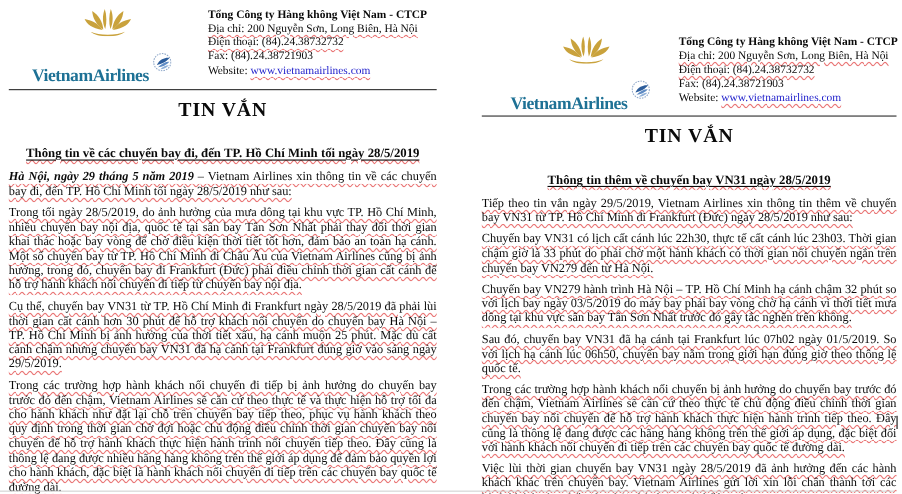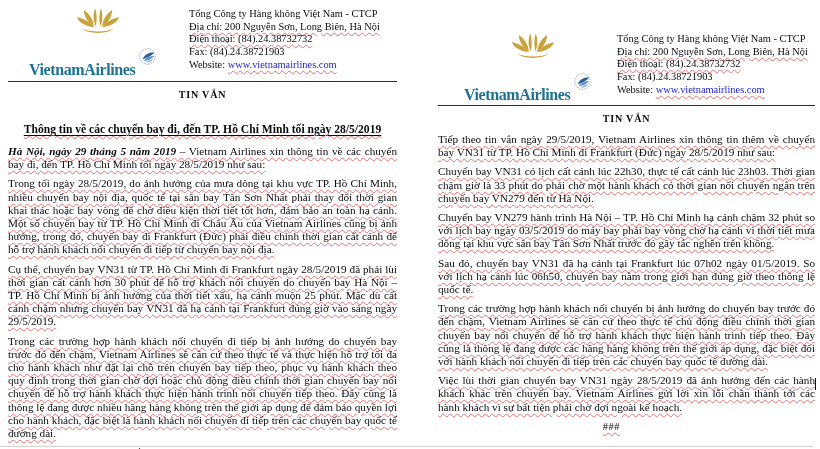--- a/index.html
+++ b/index.html
@@ -22,37 +22,37 @@
     font-family:Liberation Serif, serif;
     font-weight:bold; font-size:16px; letter-spacing:-0.4px; color:#1E7195;
     white-space:nowrap;
     margin-top:27px;
   }
   .skyteam { margin-left:4px; flex:0 0 auto; }
 
   .info-block { margin-left:auto; font-size:10.4px; line-height:12.7px; white-space:nowrap; }
   .page-left  .info-block { width:208px; }
   .page-right .info-block { width:198px; }
-  .info-name { font-weight:normal; }
+  .info-name { font-weight:bold; }
   .link { color:#2222CC; text-decoration:underline; cursor:pointer; }
 
   .sp {
     text-decoration-line:underline;
     text-decoration-style:wavy;
     text-decoration-color:rgba(228,82,82,0.8);
     text-decoration-thickness:1px;
     text-underline-offset:2px;
   }
   .u { text-decoration-line:underline; text-decoration-style:solid; text-decoration-color:#0a0a0a; }
 
   .rule { border-top:1.4px solid #2b2b2b; margin-top:2px; }
   .page-right .rule { margin-top:1px; }
 
   .kicker {
-    text-align:center; font-weight:bold; font-size:10px;
+    text-align:center; font-weight:bold; font-size:18px;
     letter-spacing:0.8px; margin-top:7px;
   }
   .doc-title {
     text-align:center; font-weight:bold; font-size:11.6px;
     margin-top:23px; white-space:nowrap;
   }
   .doc-body { margin-top:9px; font-size:11.2px; line-height:13.2px; text-align:justify; }
   .para { margin-bottom:6px; }
   .dateline { font-weight:bold; font-style:italic; }
   .endmark { text-align:center; margin-top:1px; width:92%; font-size:10.5px; letter-spacing:0.5px; }
@@ -137,20 +137,21 @@
       <div class="info-name">Tổng Công ty Hàng không Việt Nam - CTCP</div>
       <div class="sp">Địa chỉ: 200 Nguyễn Sơn, Long Biên, Hà Nội</div>
       <div class="sp">Điện thoại: (84).24.38732732</div>
       <div>Fax: (84).24.38721903</div>
       <div><span>Website: </span><a class="link sp">www.vietnamairlines.com</a></div>
     </div>
   </header>
 
   <div class="rule"></div>
   <h1 class="kicker">TIN VẮN</h1>
+  <h2 class="doc-title sp"><span class="u">Thông tin thêm về chuyến bay VN31 ngày 28/5/2019</span></h2>
 
   <div class="doc-body">
     <p class="para sp">Tiếp theo tin vắn ngày 29/5/2019, Vietnam Airlines xin thông tin thêm về chuyến bay VN31 từ TP. Hồ Chí Minh đi Frankfurt (Đức) ngày 28/5/2019 như sau:</p>
     <p class="para sp">Chuyến bay VN31 có lịch cất cánh lúc 22h30, thực tế cất cánh lúc 23h03. Thời gian chậm giờ là 33 phút do phải chờ một hành khách có thời gian nối chuyến ngắn trên chuyến bay VN279 đến từ Hà Nội.</p>
     <p class="para sp">Chuyến bay VN279 hành trình Hà Nội – TP. Hồ Chí Minh hạ cánh chậm 32 phút so với lịch bay ngày 03/5/2019 do máy bay phải bay vòng chờ hạ cánh vì thời tiết mưa dông tại khu vực sân bay Tân Sơn Nhất trước đó gây tắc nghẽn trên không.</p>
     <p class="para sp">Sau đó, chuyến bay VN31 đã hạ cánh tại Frankfurt lúc 07h02 ngày 01/5/2019. So với lịch hạ cánh lúc 06h50, chuyến bay nằm trong giới hạn đúng giờ theo thông lệ quốc tế.</p>
     <p class="para sp">Trong các trường hợp hành khách nối chuyến bị ảnh hưởng do chuyến bay trước đó đến chậm, Vietnam Airlines sẽ căn cứ theo thực tế chủ động điều chỉnh thời gian chuyến bay nối chuyến để hỗ trợ hành khách thực hiện hành trình tiếp theo. Đây cũng là thông lệ đang được các hãng hàng không trên thế giới áp dụng, đặc biệt đối với hành khách nối chuyến đi tiếp trên các chuyến bay quốc tế đường dài.</p>
     <p class="para sp">Việc lùi thời gian chuyến bay VN31 ngày 28/5/2019 đã ảnh hưởng đến các hành khách khác trên chuyến bay. Vietnam Airlines gửi lời xin lỗi chân thành tới các hành khách vì sự bất tiện phải chờ đợi ngoài kế hoạch.</p>
     <div class="endmark sp">###</div>
   </div>

